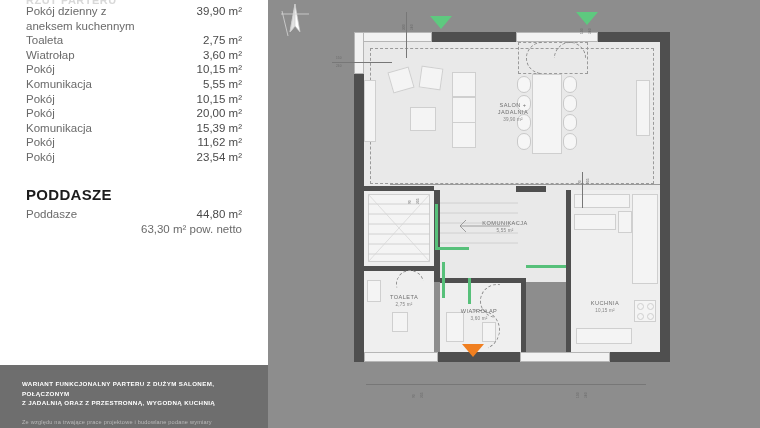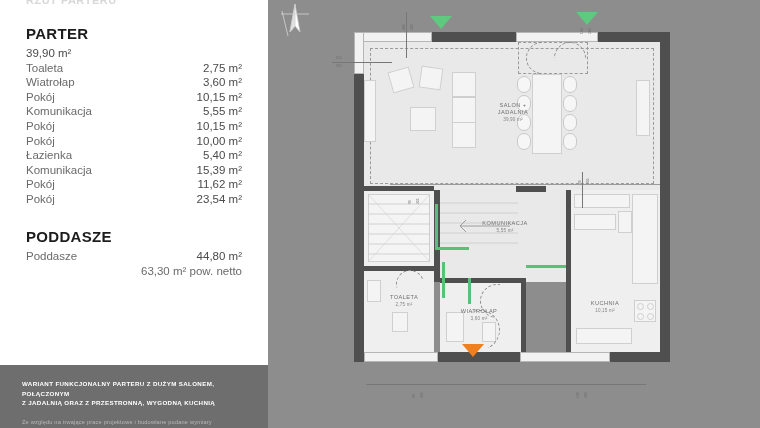--- a/index.html
+++ b/index.html
@@ -96,22 +96,23 @@
            border-radius: 7px; }
 </style>
 </head>
 <body>
 
 <div id="spec-panel">
 
   <div class="spec-title-cut">RZUT PARTERU</div>
 
 
-  <div class="spec-heading">PARTER</div>
-  <div class="spec-row">
+  <div class="spec-row">
+    <span class="rname">Pokój dzienny z
+aneksem kuchennym</span>
     <span class="rval">39,90 m²</span>
   </div>
   <div class="spec-row">
     <span class="rname">Toaleta</span>
     <span class="rval">2,75 m²</span>
   </div>
   <div class="spec-row">
     <span class="rname">Wiatrołap</span>
     <span class="rval">3,60 m²</span>
   </div>
@@ -123,25 +124,21 @@
     <span class="rname">Komunikacja</span>
     <span class="rval">5,55 m²</span>
   </div>
 
   <div class="spec-row">
     <span class="rname">Pokój</span>
     <span class="rval">10,15 m²</span>
   </div>
   <div class="spec-row">
     <span class="rname">Pokój</span>
-    <span class="rval">10,00 m²</span>
-  </div>
-  <div class="spec-row">
-    <span class="rname">Łazienka</span>
-    <span class="rval">5,40 m²</span>
+    <span class="rval">20,00 m²</span>
   </div>
   <div class="spec-row">
     <span class="rname">Komunikacja</span>
     <span class="rval">15,39 m²</span>
   </div>
   <div class="spec-row">
     <span class="rname">Pokój</span>
     <span class="rval">11,62 m²</span>
   </div>
   <div class="spec-row">

